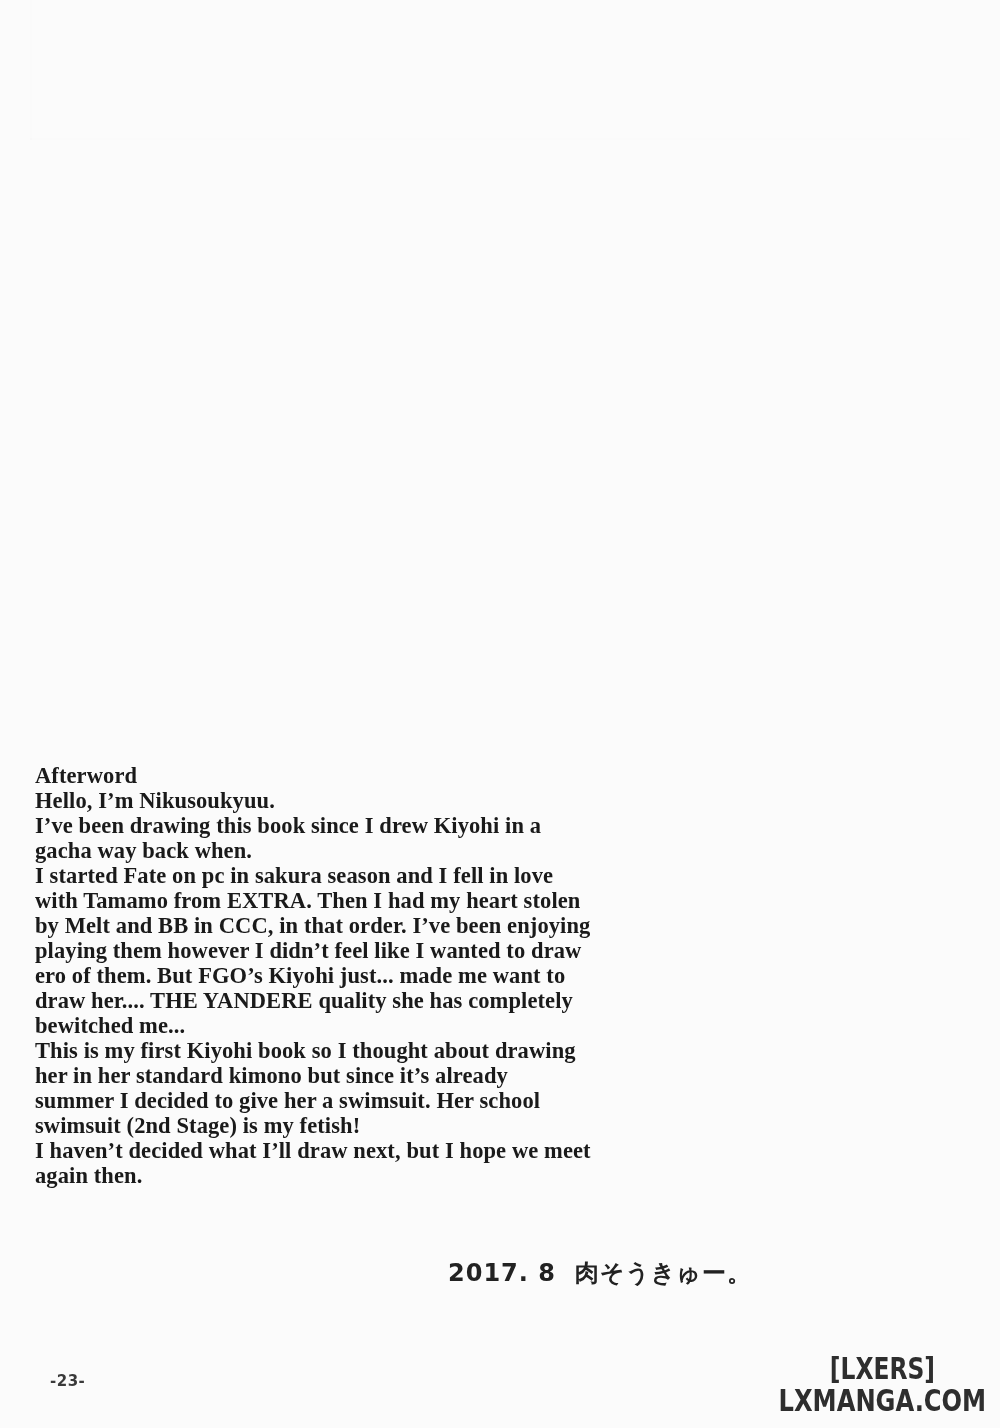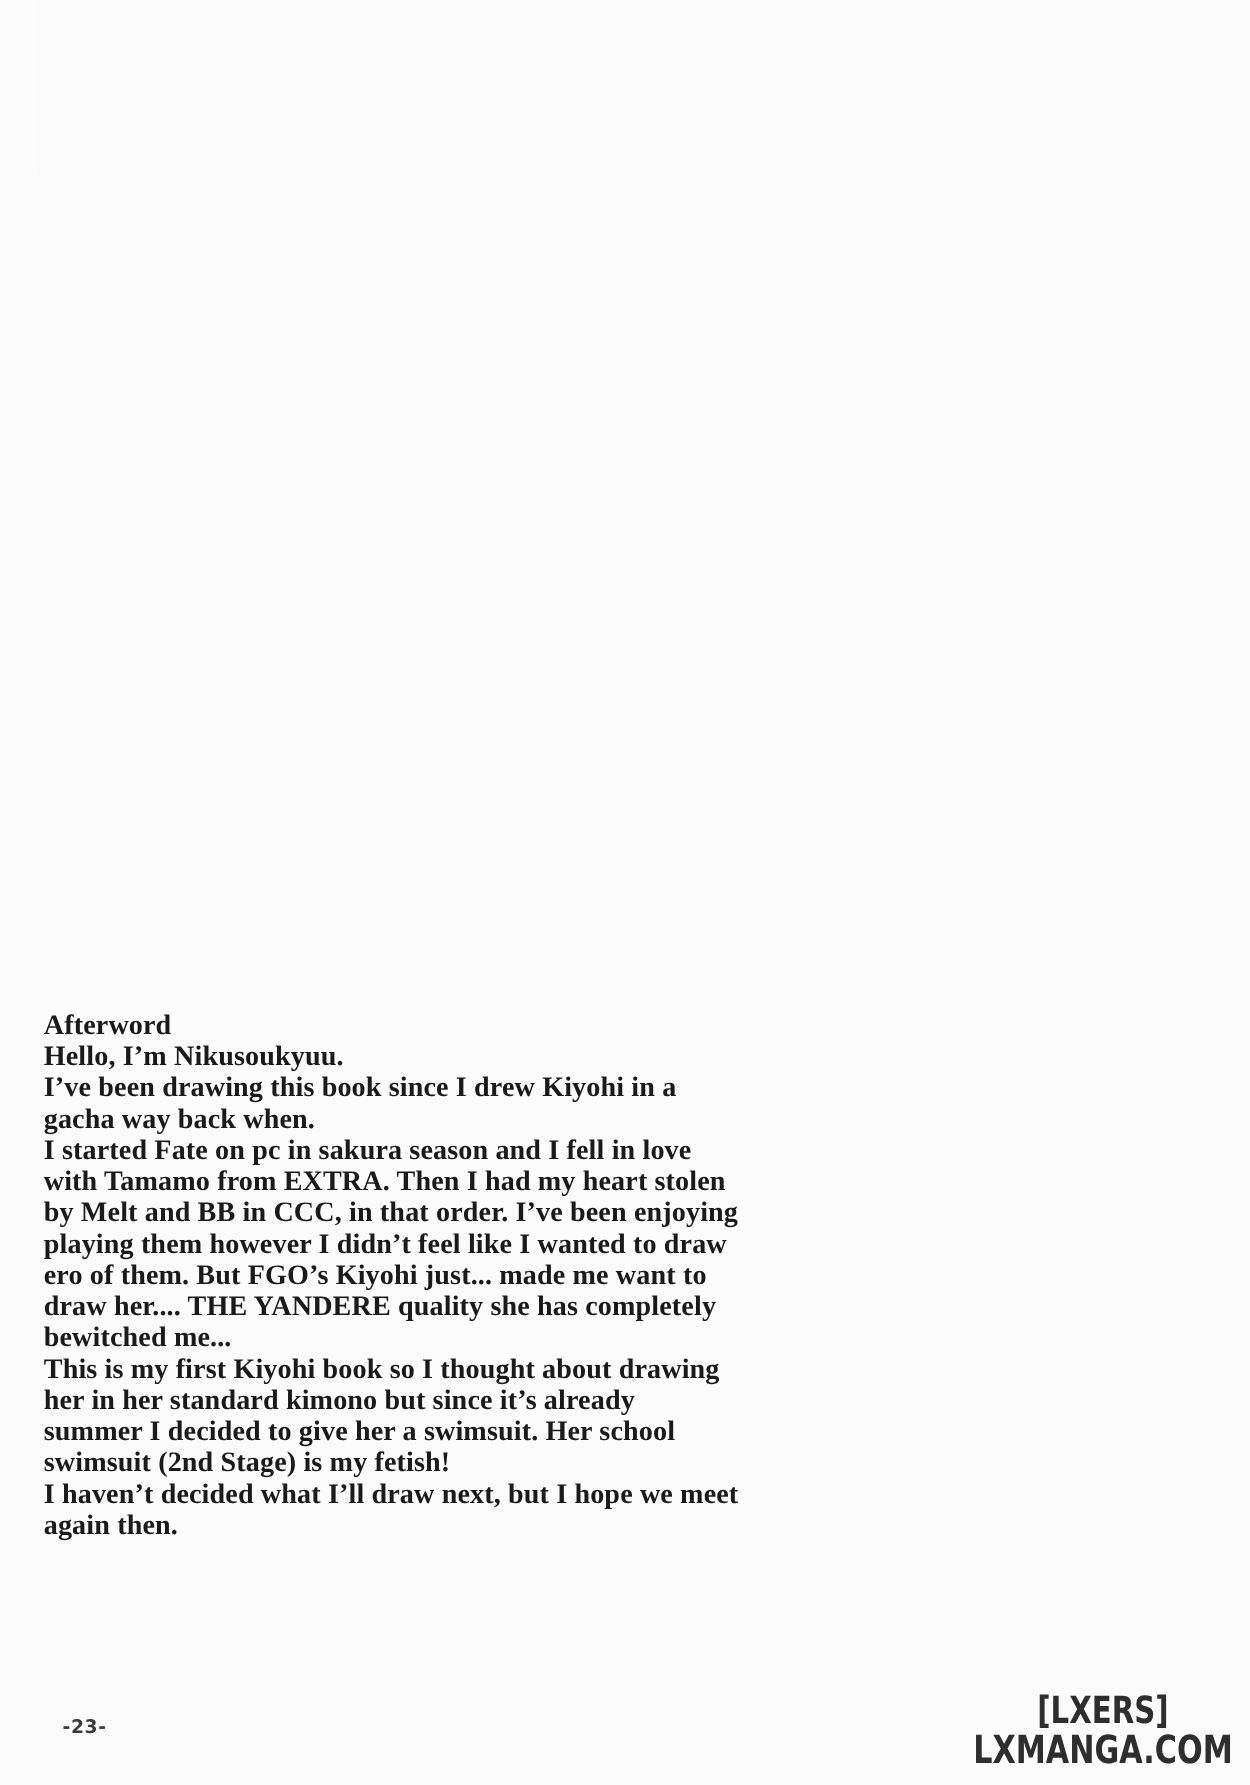--- a/index.html
+++ b/index.html
@@ -18,21 +18,21 @@
     left: 30px; top: 0;
     width: 940px; height: 140px;
     background:
       linear-gradient(90deg, rgba(0,0,0,0.012) 0 2px, transparent 2px 14px),
       linear-gradient(0deg, rgba(0,0,0,0.010) 0 2px, transparent 2px 18px);
     opacity: 0.6;
   }
   .afterword {
     position: absolute;
     left: 35px;
-    top: 807px;
+    top: 763px;
     font-weight: bold;
     font-size: 22.5px;
     line-height: 25px;
     letter-spacing: 0.1px;
     color: #1a1a1a;
     white-space: pre;
   }
   .signature {
     position: absolute;
     left: 448px;
@@ -88,20 +88,21 @@
 ero of them. But FGO’s Kiyohi just... made me want to
 draw her.... THE YANDERE quality she has completely
 bewitched me...
 This is my first Kiyohi book so I thought about drawing
 her in her standard kimono but since it’s already
 summer I decided to give her a swimsuit. Her school
 swimsuit (2nd Stage) is my fetish!
 I haven’t decided what I’ll draw next, but I hope we meet
 again then.</div>
 
+  <div class="signature">2017. 8  肉そうきゅー。</div>
 
   <div class="page-number">-23-</div>
 
   <div class="watermark">
     <div class="wm-line1">[LXERS]</div>
     <div class="wm-line2">LXMANGA.COM</div>
   </div>
 
 </div>
 

